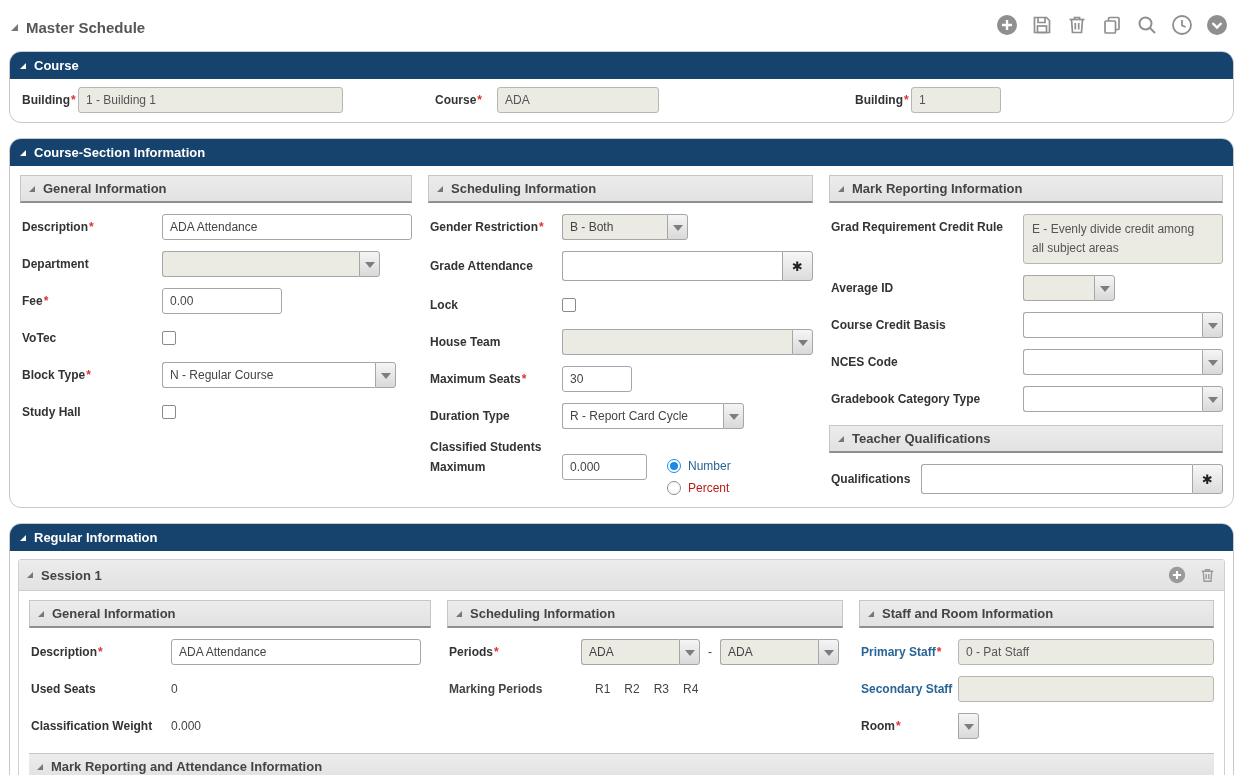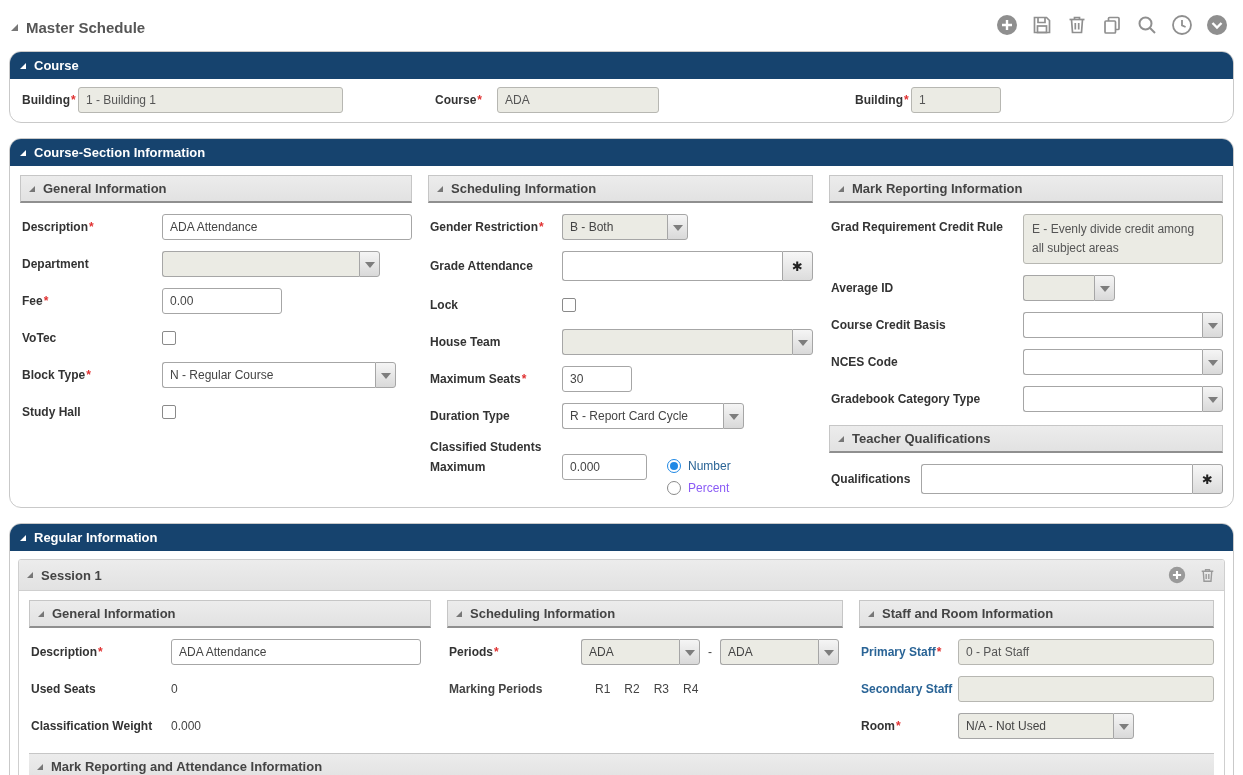--- a/index.html
+++ b/index.html
@@ -65,21 +65,21 @@
   .c1 { width:402px; } .c2 { width:396px; } .c3 { flex:1; }
   .row { display:flex; align-items:center; margin:11px 0 0 2px; min-height:26px; }
   .c1 .lbl { width:140px; } .c2 .lbl { width:132px; } .c3 .lbl { width:192px; }
   .row .grow { flex:1; }
 
   .two-line { display:flex; flex-direction:column; gap:5px; align-self:flex-start; }
   .cs-max { align-items:flex-start; }
   .cs-max .ctrl { display:flex; align-items:flex-start; gap:20px; margin-top:14px; }
   .radio-col { display:flex; flex-direction:column; gap:8px; margin-top:5px; }
   .radio-row { display:flex; align-items:center; gap:7px; }
-  .radio-lbl { font-size:12px; color:#8b5cf6; }
+  .radio-lbl { font-size:12px; color:#b91c1c; }
   .radio-lbl.blue { color:#2a6496; }
 
   .memo { width:200px; min-height:48px; border:1px solid #b7b7b2; border-radius:3px; background:#ebebe4;
     padding:5px 8px; font-size:12px; color:#555; line-height:19px; }
   .memo span { display:block; }
 
   
   .subpanel { border:1px solid #cfcfcf; border-radius:3px; margin:8px; overflow:hidden; }
   .session-hd { padding:6px 8px; }
   .session-hd .spacer { flex:1; }
@@ -421,21 +421,20 @@
             <span class="lbl blue"><span>Primary Staff</span><span class="req on"></span></span>
             <input class="tb grow" disabled="" value="0 - Pat Staff" style="">
           </div>
           <div class="row">
             <span class="lbl blue"><span>Secondary Staff</span></span>
             <input class="tb grow" disabled="" value="" style="">
           </div>
           <div class="row">
             <span class="lbl"><span>Room</span><span class="req on"></span></span>
             <div class="dd gray" style="width:176px">
-              <span class="dd-text">N/A - Not Used</span>
               <span class="dd-btn"></span>
             </div>
           </div>
         </div>
       </div>
 
       <div class="subhd ma-hd" style="margin:10px 10px 0 10px">
         <span class="tri small"></span>
         <span>Mark Reporting and Attendance Information</span>
       </div>

